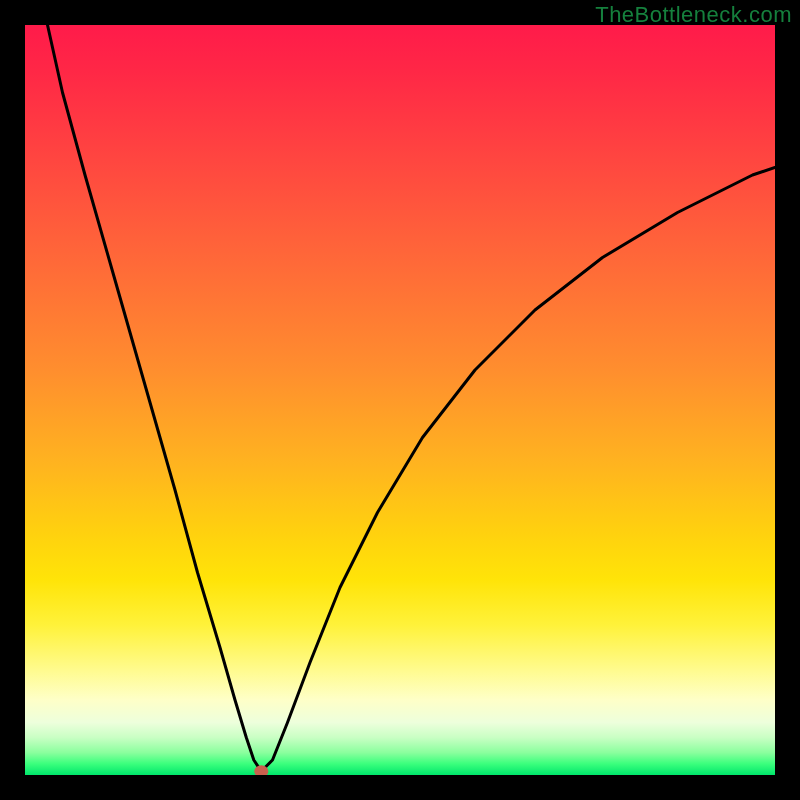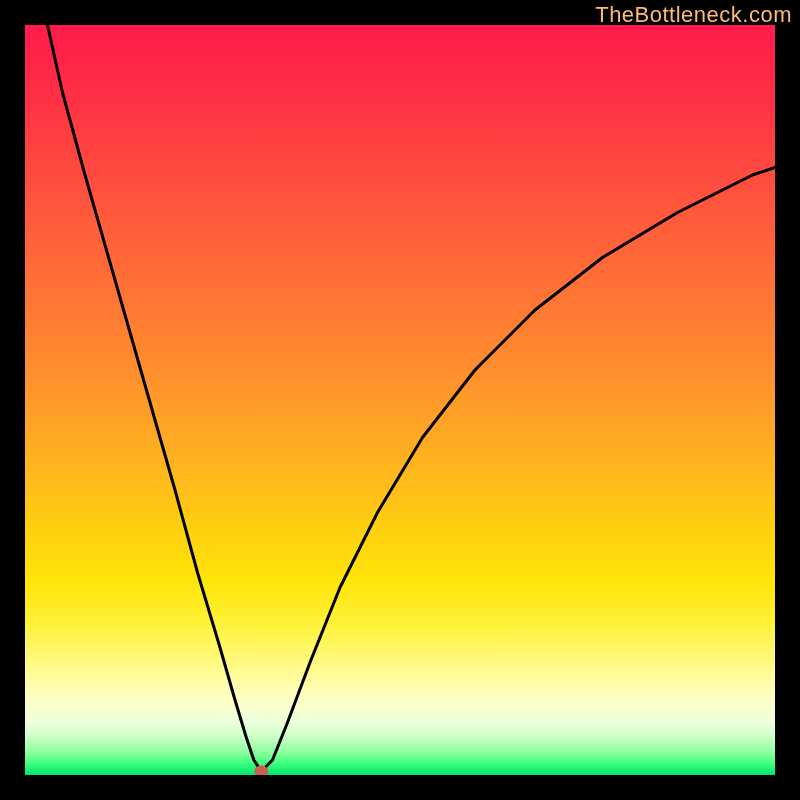--- a/index.html
+++ b/index.html
@@ -43,21 +43,21 @@
       #c9ffc4 95%,
       #8bff9e 97%,
       #3bff7d 98.5%,
       #00e66b 100%
     );
   }
   .watermark {
     position: absolute;
     top: 2px;
     right: 8px;
-    color: #fdba74;
+    color: #15803d;
     font-size: 22px;
     font-weight: 500;
     letter-spacing: 0.5px;
     user-select: none;
   }
   svg.curve {
     position: absolute;
     top: 0;
     left: 0;
     width: 750px;

